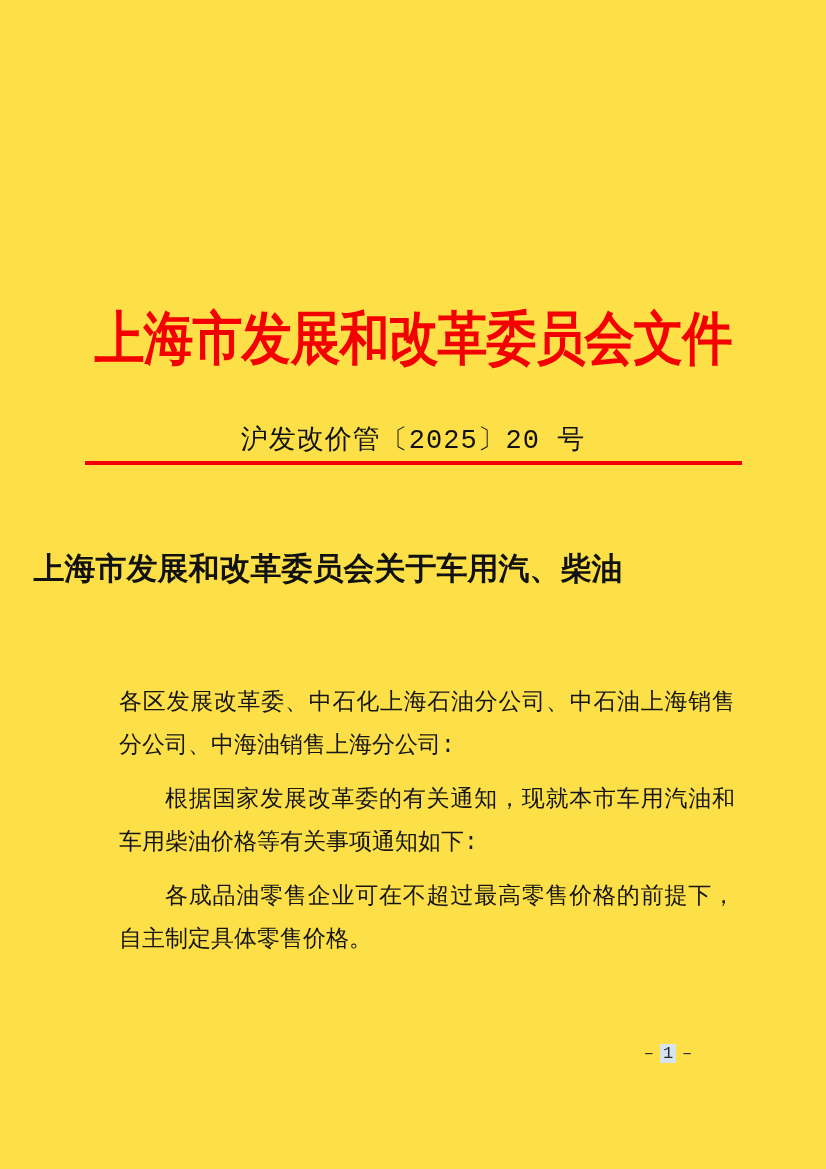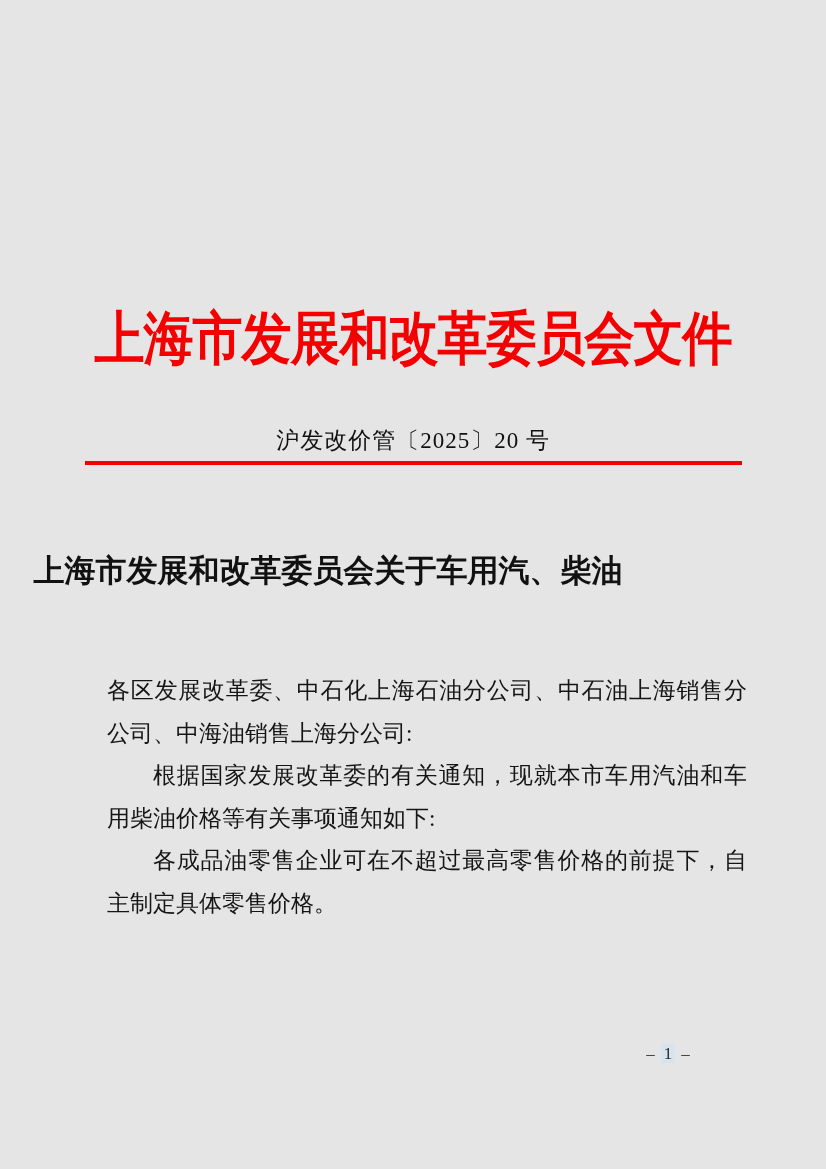--- a/index.html
+++ b/index.html
@@ -11,21 +11,22 @@
     width: 826px;
     height: 1169px;
     position: relative;
     overflow: hidden;
     font-family: "Liberation Serif", "DejaVu Serif", serif;
     color: #1a1a1a;
   }
   .page {
     position: absolute;
     inset: 0;
-    background: #e5e5e5;
+    background: #fde047;
+    font-family: Liberation Mono, monospace;
   }
   
   .org-title {
     position: absolute;
     top: 300px;
     left: 0;
     width: 826px;
     text-align: center;
     font-size: 50px;
     font-weight: bold;
@@ -35,21 +36,21 @@
     transform: scaleY(1.15);
     transform-origin: 50% 0;
   }
   
   .doc-number {
     position: absolute;
     top: 426px;
     left: 0;
     width: 826px;
     text-align: center;
-    font-size: 23px;
+    font-size: 27px;
     line-height: 30px;
     color: #111111;
     letter-spacing: 1px;
   }
   
   .red-line {
     position: absolute;
     top: 461px;
     left: 85px;
     width: 657px;
@@ -75,21 +76,21 @@
     position: absolute;
     top: 670px;
     left: 107px;
     width: 640px;
     font-size: 23px;
     line-height: 42.5px;
     text-align: justify;
     text-justify: inter-character;
     color: #151515;
   }
-  .body-text p { margin: 0; }
+  .body-text p { margin: 12px; }
   .body-text p.indent { text-indent: 2em; }
   
   .page-number {
     position: absolute;
     top: 1044px;
     left: 618px;
     width: 100px;
     text-align: center;
     font-size: 17px;
     color: #2a2a2a;

